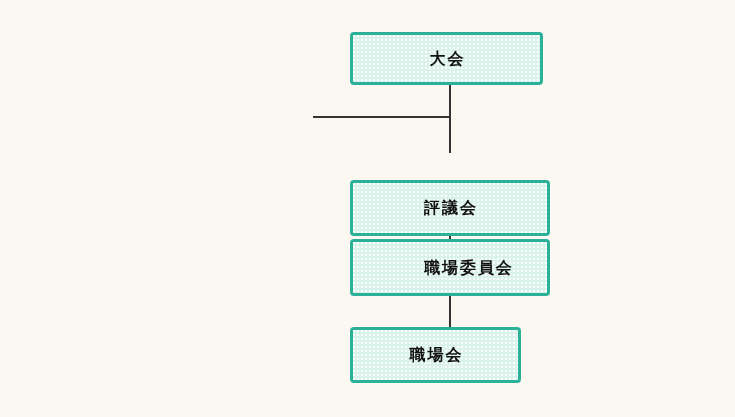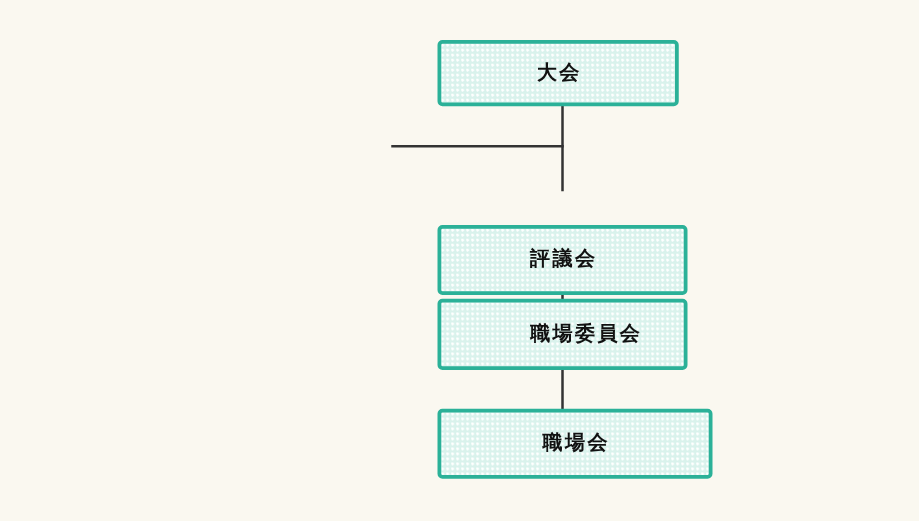--- a/index.html
+++ b/index.html
@@ -57,21 +57,21 @@
 
   .node-label {
     display: block;
   }
 
   
   #node-taikai        { left: 350px; top: 32px;  width: 193px; height: 53px; }
   #node-shikkoiinkai  { left: 114px; top: 88px;  width: 200px; height: 59px; }
   #node-hyogikai      { left: 350px; top: 152px; width: 200px; height: 56px; margin-top: 28px; }
   #node-shokuba-iinkai{ left: 350px; top: 239px; width: 200px; height: 57px; padding-left: 36px; }
-  #node-shokubakai    { left: 350px; top: 327px; width: 220px; height: 56px; }
+  #node-shokubakai    { left: 350px; top: 327px; width: 171px; height: 56px; }
 
   
   #conn-taikai-hyogikai   { left: 449px; top: 84px;  height: 69px; }
   #conn-hyogikai-shokuba  { left: 449px; top: 206px; height: 35px; }
   #conn-shokuba-shokubakai{ left: 449px; top: 294px; height: 35px; }
   #conn-shikko-trunk      { left: 313px; top: 116px; width: 138px; }
 </style>
 </head>
 <body>
 

